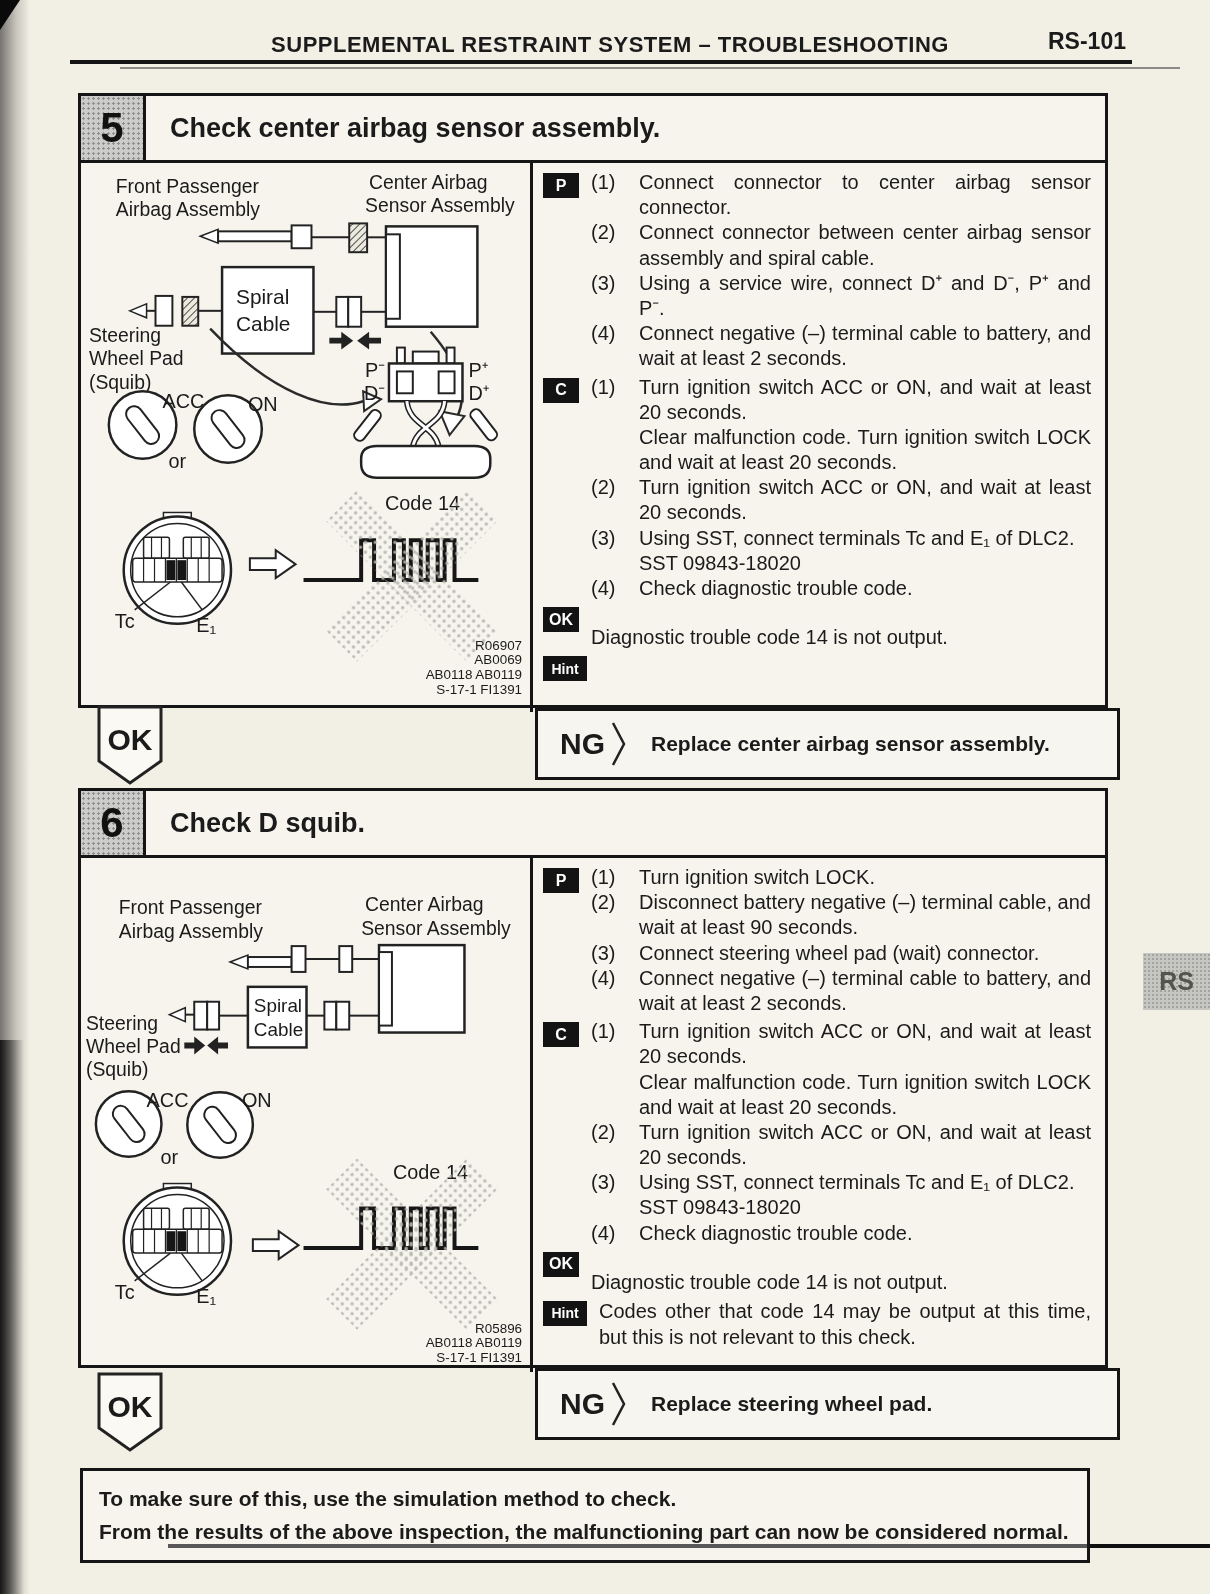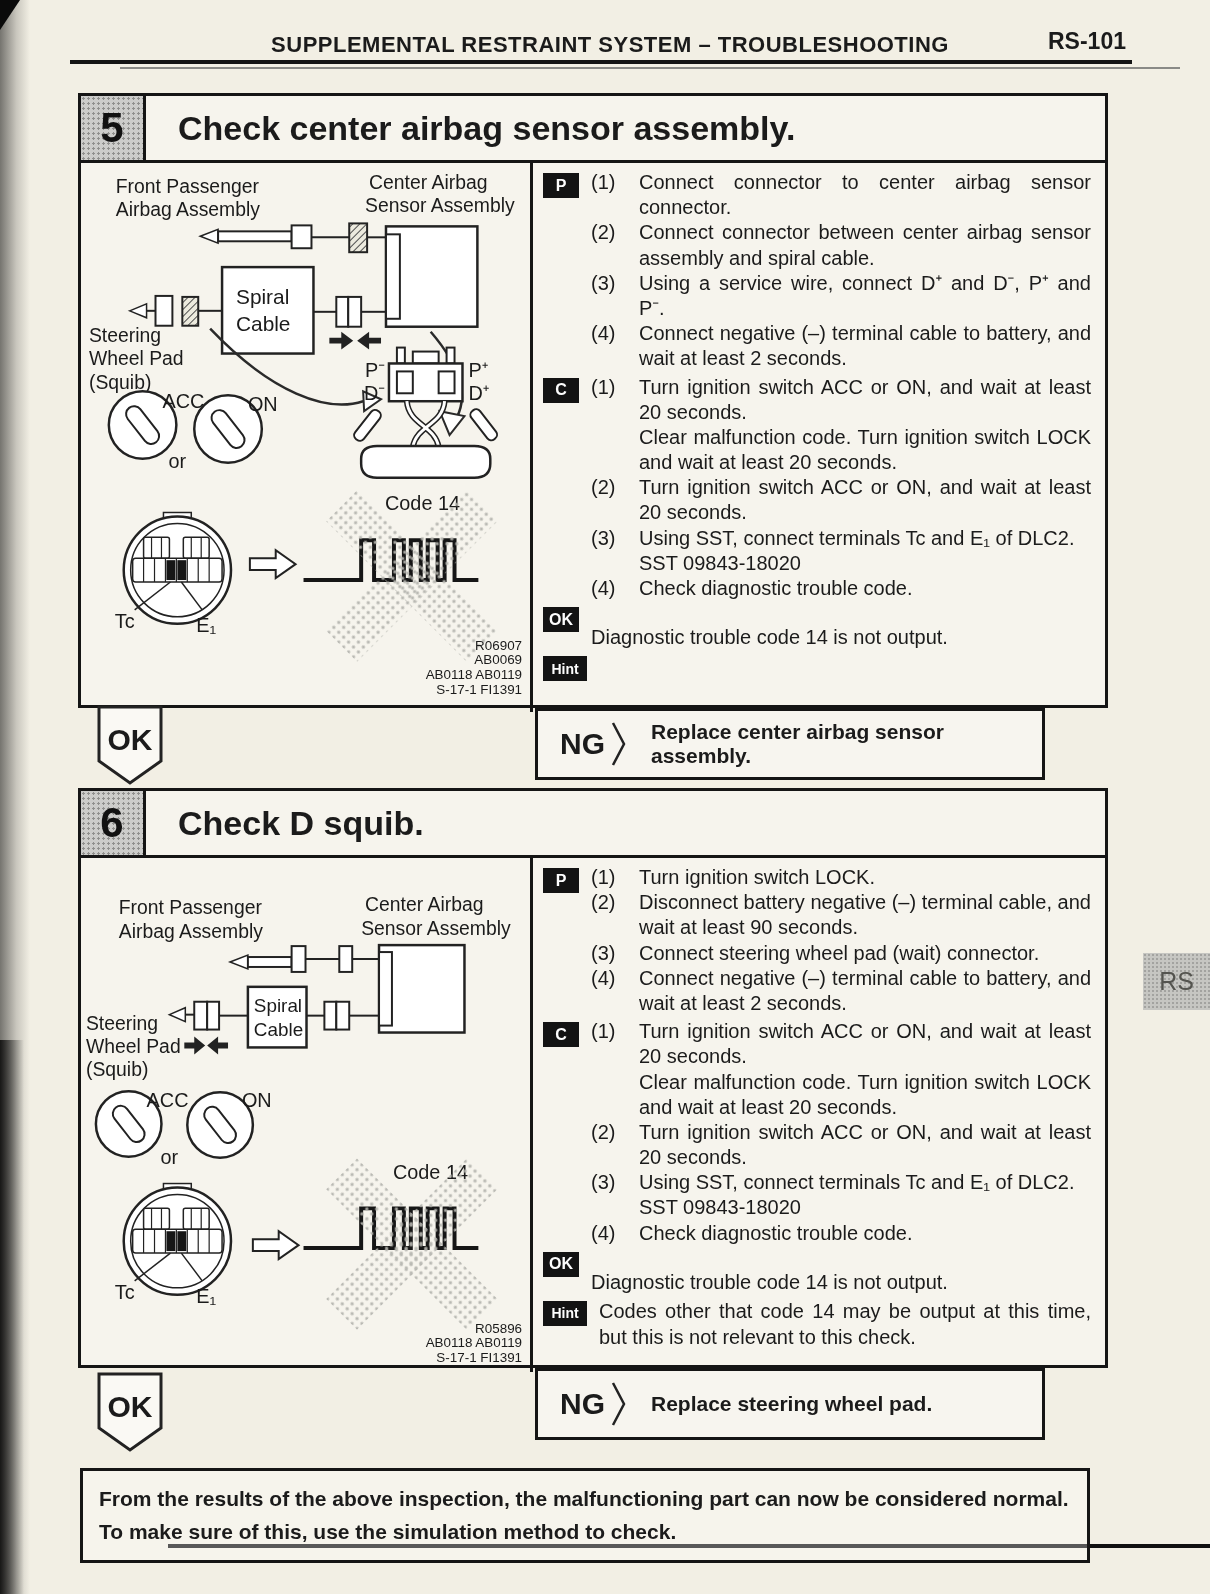--- a/index.html
+++ b/index.html
@@ -29,53 +29,53 @@
   
   .stepbox{position:absolute;left:78px;width:1030px;border:3px solid #151515;
     background:rgba(255,255,255,.35);box-sizing:border-box;}
   .step-head{display:flex;height:64px;border-bottom:3px solid #151515;}
   .step-num{width:62px;border-right:3px solid #151515;
     background-color:#ccccca;
     background-image:radial-gradient(#8f8f8d 1px, transparent 1.4px);
     background-size:5px 5px;
     display:flex;align-items:center;justify-content:center;
     font-size:42px;font-weight:bold;color:#111;}
-  .step-title{flex:1;display:flex;align-items:center;padding-left:32px;
-    font-weight:bold;font-size:34px;}
+  .step-title{flex:1;display:flex;align-items:center;padding-left:24px;
+    font-weight:bold;font-size:27px;}
   .step-body{display:flex;}
   .diagram-cell{width:452px;border-right:3px solid #151515;box-sizing:border-box;position:relative;}
   .text-cell{flex:1;padding:7px 14px 4px 10px;box-sizing:border-box;overflow:hidden;}
 
   .pblock{display:flex;gap:12px;margin-bottom:3px;}
   .badge{flex:0 0 auto;min-width:36px;height:25px;padding:0 3px;background:#131313;color:#fdfdfd;
     font-weight:bold;font-size:16px;display:flex;align-items:center;justify-content:center;
     margin-top:3px;box-sizing:border-box;}
   .badge.hint{font-size:14px;min-width:44px;}
   .items{flex:1;min-width:0;}
   .item{display:flex;}
   .inum{flex:0 0 48px;font-size:20px;line-height:1.26;}
   .itxt{flex:1;font-size:20px;line-height:1.26;text-align:justify;}
   .itxt .cont{display:block;}
   .okline{flex:1;font-weight:normal;font-size:20px;line-height:1.3;margin-top:20px;}
   .hinttxt{flex:1;font-size:20px;line-height:1.3;text-align:justify;}
 
   
-  .ngrow{position:absolute;left:535px;width:510px;height:72px;border:3px solid #151515;
+  .ngrow{position:absolute;left:535px;width:585px;height:72px;border:3px solid #151515;
     box-sizing:border-box;display:flex;align-items:center;background:rgba(255,255,255,.4);}
   .ng-label{font-size:30px;font-weight:bold;margin-left:22px;}
   .ng-chev{margin-left:6px;display:flex;align-items:center;}
   .ng-text{font-weight:bold;font-size:21px;margin-left:24px;}
 
   .okmark{position:absolute;left:95px;}
 
   
   .side-tab{position:absolute;left:1143px;top:953px;width:67px;height:57px;
     background-color:#c6c6c2;
     background-image:radial-gradient(#a3a3a0 1px, transparent 1.3px);background-size:4px 4px;
-    color:#54544f;font-size:25px;font-weight:normal;
+    color:#54544f;font-size:25px;font-weight:bold;
     display:flex;align-items:center;justify-content:center;}
 
   
   .footnote{position:absolute;left:80px;top:1468px;width:1010px;border:3px solid #151515;
     box-sizing:border-box;padding:12px 16px;font-weight:bold;font-size:21px;line-height:1.55;
     background:rgba(255,255,255,.3);}
   .footnote div{white-space:nowrap;overflow:hidden;}
 
   svg text{font-family:"Liberation Sans", sans-serif;fill:#1b1b1b;}
 </style>
@@ -501,15 +501,15 @@
     <svg width="16" height="46">
         <polyline points="2,2 13,23 2,44" fill="none" stroke="#222" stroke-width="2.5"></polyline>
       </svg>
   </span>
   <span class="ng-text">Replace steering wheel pad.</span>
 </div>
 
 <div class="side-tab">RS</div>
 
 <div class="footnote">
+  <div>To make sure of this, use the simulation method to check.</div>
   <div>From the results of the above inspection, the malfunctioning part can now be considered normal.</div>
-  <div>To make sure of this, use the simulation method to check.</div>
 </div>
 
 </body></html>

